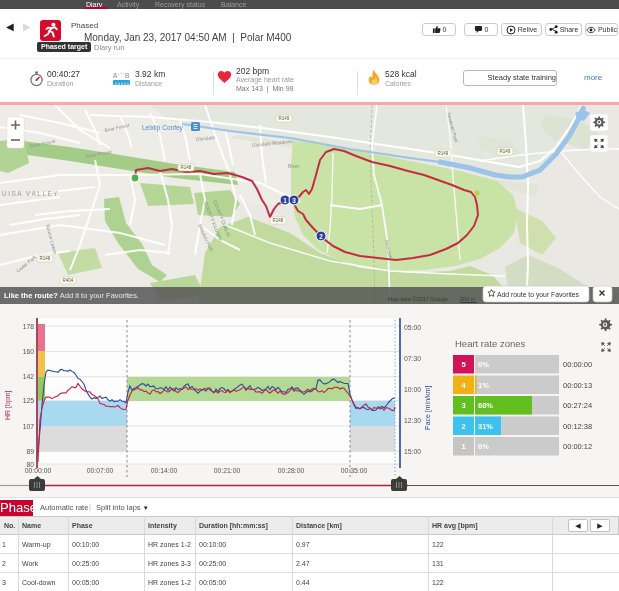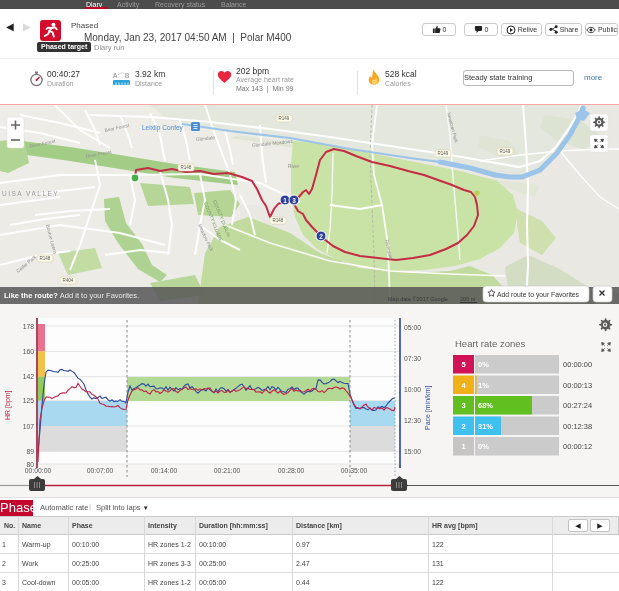--- a/index.html
+++ b/index.html
@@ -9,21 +9,21 @@
 #nav{position:absolute;top:0;left:0;width:619px;height:9px;background:#4c4c4c}
 #nav .t{position:absolute;top:0;font-size:7px;color:#9d9d9d;line-height:9px}
 #nav .act{color:#fff}
 #nav .bar{position:absolute;left:85px;top:7px;width:23px;height:2px;background:#c00026}
 
 #hdr{position:absolute;top:9px;left:0;width:619px;height:49px;background:#fff}
 .navarr{position:absolute;font-size:10px;color:#222}
 .runicon{position:absolute;left:40px;top:11px;width:21px;height:21px;background:#d40b2b;border-radius:3px}
 .btn{position:absolute;top:14px;height:13px;background:#fff;border:1px solid #ccc;border-radius:3px;font-size:7px;color:#333;line-height:11px;text-align:center}
 
-#stats{position:absolute;top:58px;left:0;width:619px;height:47px;background:#fff;border-top:1px solid #efefef;border-bottom:1px solid #fca5a5}
+#stats{position:absolute;top:58px;left:0;width:619px;height:47px;background:#fff;border-top:1px solid #efefef;border-bottom:3px solid #fca5a5}
 .bignum{font-size:8.5px;color:#333}
 .sublbl{font-size:7px;color:#9a9a9a}
 .sep{position:absolute;top:12px;height:24px;width:1px;background:#e0e0e0}
 </style></head><body>
 <div id="page">
 <div id="nav">
   <span class="t act" style="left:86px">Diary</span>
   <span class="t" style="left:117px">Activity</span>
   <span class="t" style="left:155px">Recovery status</span>
   <span class="t" style="left:221px">Balance</span>
@@ -103,21 +103,21 @@
   <div class="abs bignum" style="left:236px;top:7px">202 bpm</div>
   <div class="abs sublbl" style="left:236px;top:17px">Average heart rate</div>
   <div class="abs sublbl" style="left:236px;top:26px;color:#777">Max 143&nbsp; | &nbsp;Min 99</div>
   <div class="sep" style="left:357px"></div>
   <svg class="abs" style="left:368px;top:10px" width="12" height="16" viewBox="0 0 12 16">
     <path fill="#f6a623" d="M6 .5C6.3 3 8 4.4 9.3 6.1c1.3 1.7 2 3.2 2 4.9 0 2.8-2.4 4.7-5.3 4.7S.7 13.8.7 11c0-1.4.6-2.9 1.5-4C2.7 8 3.4 8.6 4.2 8.6 4.6 5.2 4.3 2.6 6 .5z"></path>
     <path fill="#fbd06c" d="M6.2 15.7c-1.4 0-2.6-1.1-2.6-2.6 0-1.1.8-2.1 1.5-3 .5.6 1 .9 1.6 1.1.7-.8.9-1.7 1-2.9 1.2 1.4 1.9 2.6 1.9 3.9 0 2-1.4 3.5-3.4 3.5z"></path>
   </svg>
   <div class="abs bignum" style="left:385px;top:10px">528 kcal</div>
   <div class="abs sublbl" style="left:385px;top:21px">Calories</div>
-  <div class="abs" style="left:463px;top:11px;width:111px;height:16px;border:1px solid #b9b9b9;border-radius:3px;background:#fff;font-size:7.5px;color:#333;text-align:left;line-height:14px">Steady state training</div>
+  <div class="abs" style="left:463px;top:11px;width:94px;height:16px;border:1px solid #b9b9b9;border-radius:3px;background:#fff;font-size:7.5px;color:#333;text-align:right;line-height:14px">Steady state training</div>
   <div class="abs" style="left:584px;top:14px;font-size:8px;color:#3a7abd">more</div>
 </div>
 <svg id="map" style="position:absolute;top:105px;left:0" width="619" height="199" viewBox="0 0 619 199">
  <rect width="619" height="199" fill="#eae8e3"></rect>
  <rect x="0" y="0" width="310" height="100" fill="#eeece7"></rect>
  <rect x="0" y="95" width="240" height="104" fill="#edebe6"></rect>
  <rect x="300" y="60" width="80" height="45" fill="#eeece7"></rect>
 
  <polygon points="150,0 586,0 583,10 574,27 559,48 542,64 519,73 499,72 478,67 438,59 378,49 308,38 238,27 168,15" fill="#e4e7de"></polygon>
 

